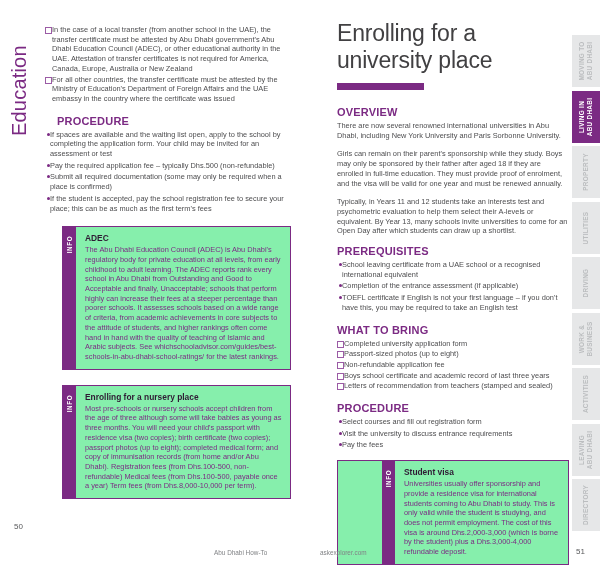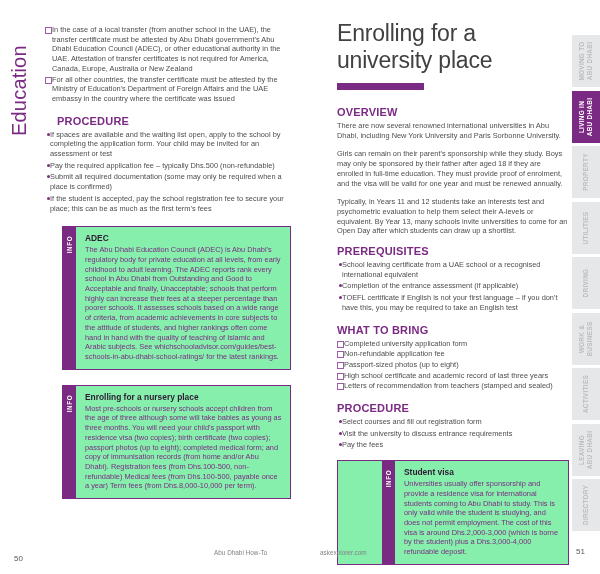--- a/index.html
+++ b/index.html
@@ -163,31 +163,31 @@
   <div class="heading">WHAT TO BRING</div>
   <div class="body-txt">
 
       <div class="chk-item">
         <span class="chk-box"></span>
         <span>Completed university application form</span>
       </div>
 
       <div class="chk-item">
         <span class="chk-box"></span>
+        <span>Passport-sized photos (up to eight)</span>
+      </div>
+
+      <div class="chk-item">
+        <span class="chk-box"></span>
         <span>Non-refundable application fee</span>
       </div>
 
       <div class="chk-item">
         <span class="chk-box"></span>
-        <span>Passport-sized photos (up to eight)</span>
-      </div>
-
-      <div class="chk-item">
-        <span class="chk-box"></span>
-        <span>High school certificate and academic record of last three years</span>
+        <span>Boys school certificate and academic record of last three years</span>
       </div>
 
       <div class="chk-item">
         <span class="chk-box"></span>
         <span>Letters of recommendation from teachers (stamped and sealed)</span>
       </div>
     </div>
 
   <div class="heading">PROCEDURE</div>
   <div class="body-txt">
@@ -256,16 +256,16 @@
     <div class="tab">
       <div class="tab-label">LEAVING
 ABU DHABI</div>
     </div>
 
     <div class="tab">
       <div class="tab-label">DIRECTORY</div>
     </div>
   </div>
 
-<div class="pgnum" style="left:14px;top:554px;">50</div>
+<div class="pgnum" style="left:14px;top:522px;">50</div>
 <div class="footer-txt" style="left:214px;top:549px;">Abu Dhabi How-To</div>
 <div class="footer-txt" style="left:320px;top:549px;">askexplorer.com</div>
 <div class="pgnum" style="left:576px;top:547px;">51</div>
 
 </body></html>

